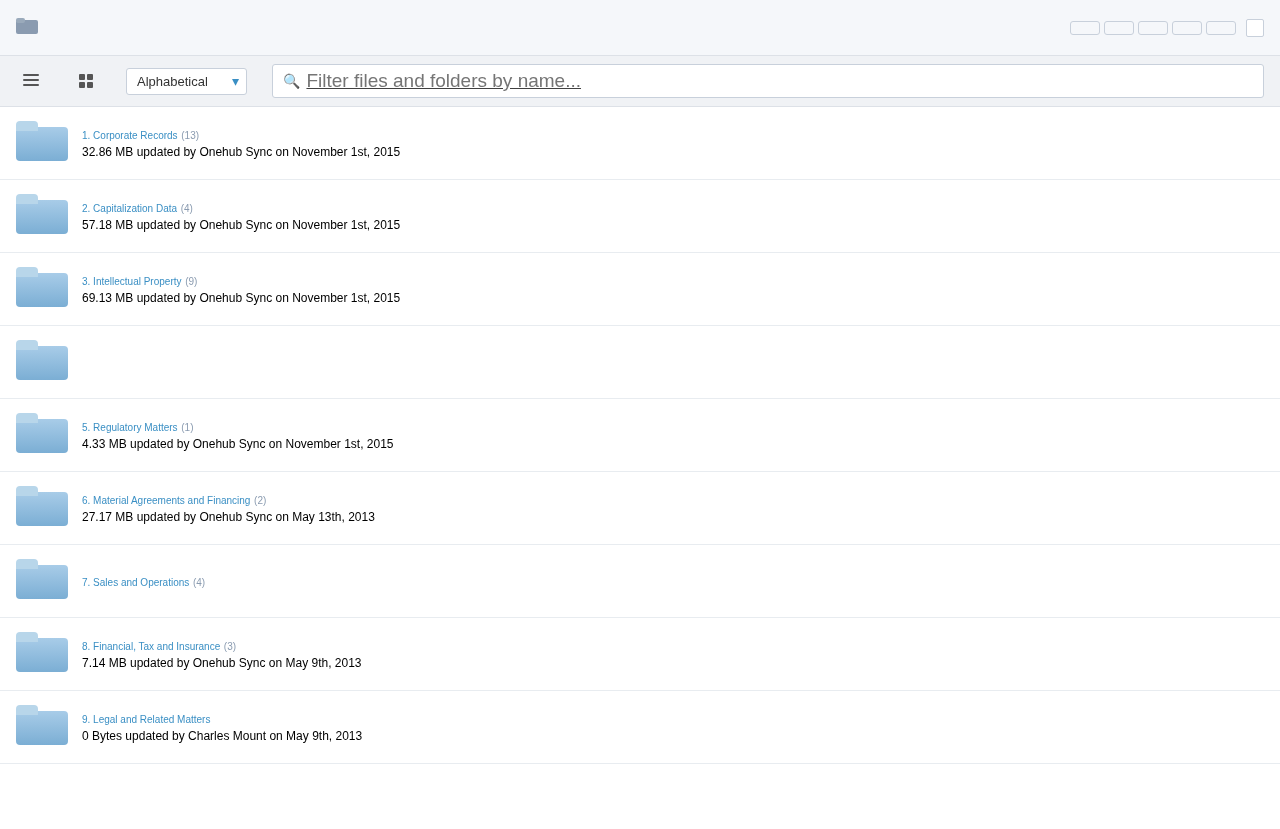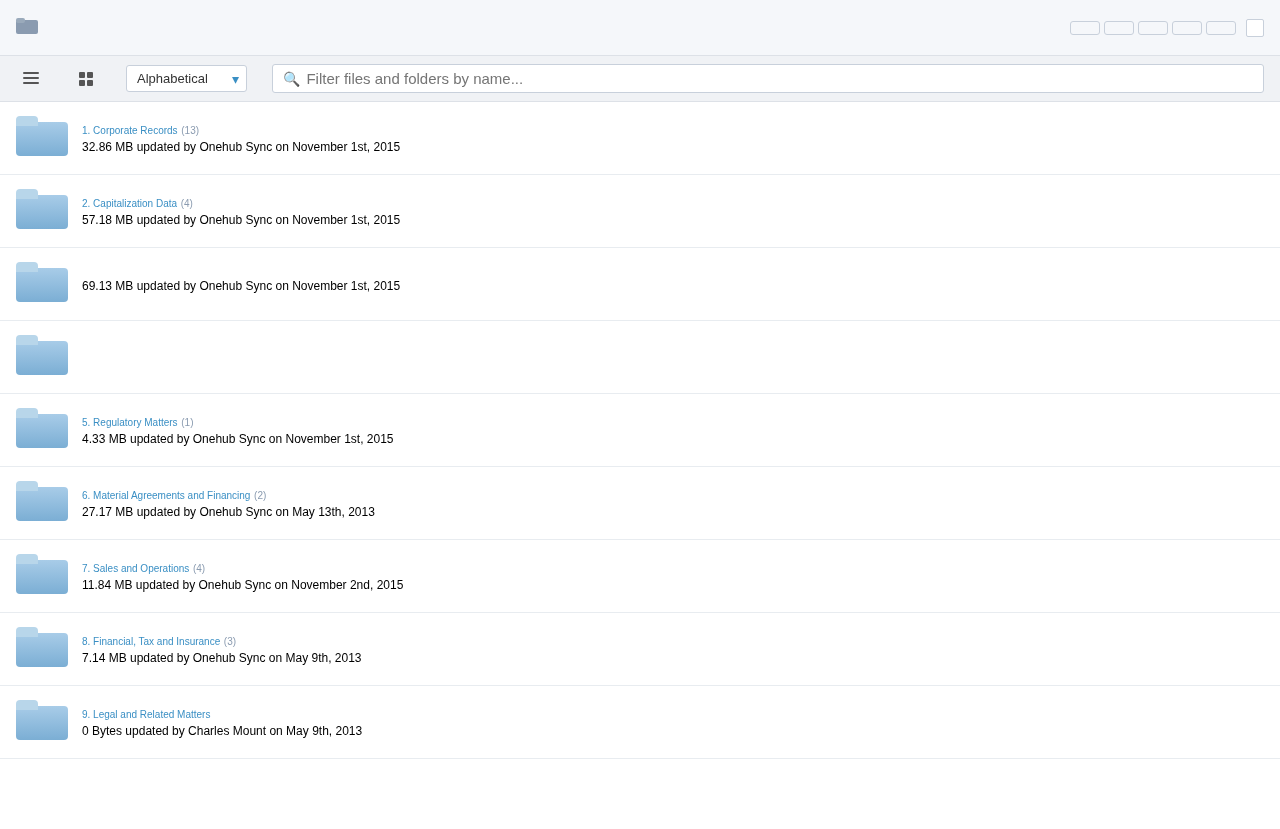--- a/index.html
+++ b/index.html
@@ -108,23 +108,24 @@
       border: 1px solid #c8d0db;
       border-radius: 3px;
       padding: 5px 10px;
       gap: 6px;
     }
     .search-icon { color: #8a9bb0; font-size: 14px; }
     .search-input {
       border: none;
       outline: none;
       flex: 1;
-      font-size: 15px;
-      color: #8b5cf6;
+      font-size: 19px;
+      color: #404040;
       background: transparent;
+      text-decoration: underline;
     }
 
     
     .folder-list { width: 100%; }
     .folder-row {
       display: flex;
       align-items: center;
       padding: 14px 16px;
       border-bottom: 1px solid #e8ecf0;
       cursor: pointer;
@@ -252,20 +253,24 @@
         <span class="folder-count"> (4)</span>
       </div>
       <div class="folder-meta">57.18 MB updated by Onehub Sync on November 1st, 2015</div>
     </div>
   </div>
     <div class="folder-row">
     <div class="folder-icon">
       <div class="folder-shape"></div>
     </div>
     <div class="folder-info">
+      <div>
+        <span class="folder-name">3. Intellectual Property</span>
+        <span class="folder-count"> (9)</span>
+      </div>
       <div class="folder-meta">69.13 MB updated by Onehub Sync on November 1st, 2015</div>
     </div>
   </div>
     <div class="folder-row">
     <div class="folder-icon">
       <div class="folder-shape"></div>
     </div>
   </div>
     <div class="folder-row">
     <div class="folder-icon">
@@ -293,21 +298,20 @@
   </div>
     <div class="folder-row">
     <div class="folder-icon">
       <div class="folder-shape"></div>
     </div>
     <div class="folder-info">
       <div>
         <span class="folder-name">7. Sales and Operations</span>
         <span class="folder-count"> (4)</span>
       </div>
-      <div class="folder-meta">11.84 MB updated by Onehub Sync on November 2nd, 2015</div>
     </div>
   </div>
     <div class="folder-row">
     <div class="folder-icon">
       <div class="folder-shape"></div>
     </div>
     <div class="folder-info">
       <div>
         <span class="folder-name">8. Financial, Tax and Insurance</span>
         <span class="folder-count"> (3)</span>

